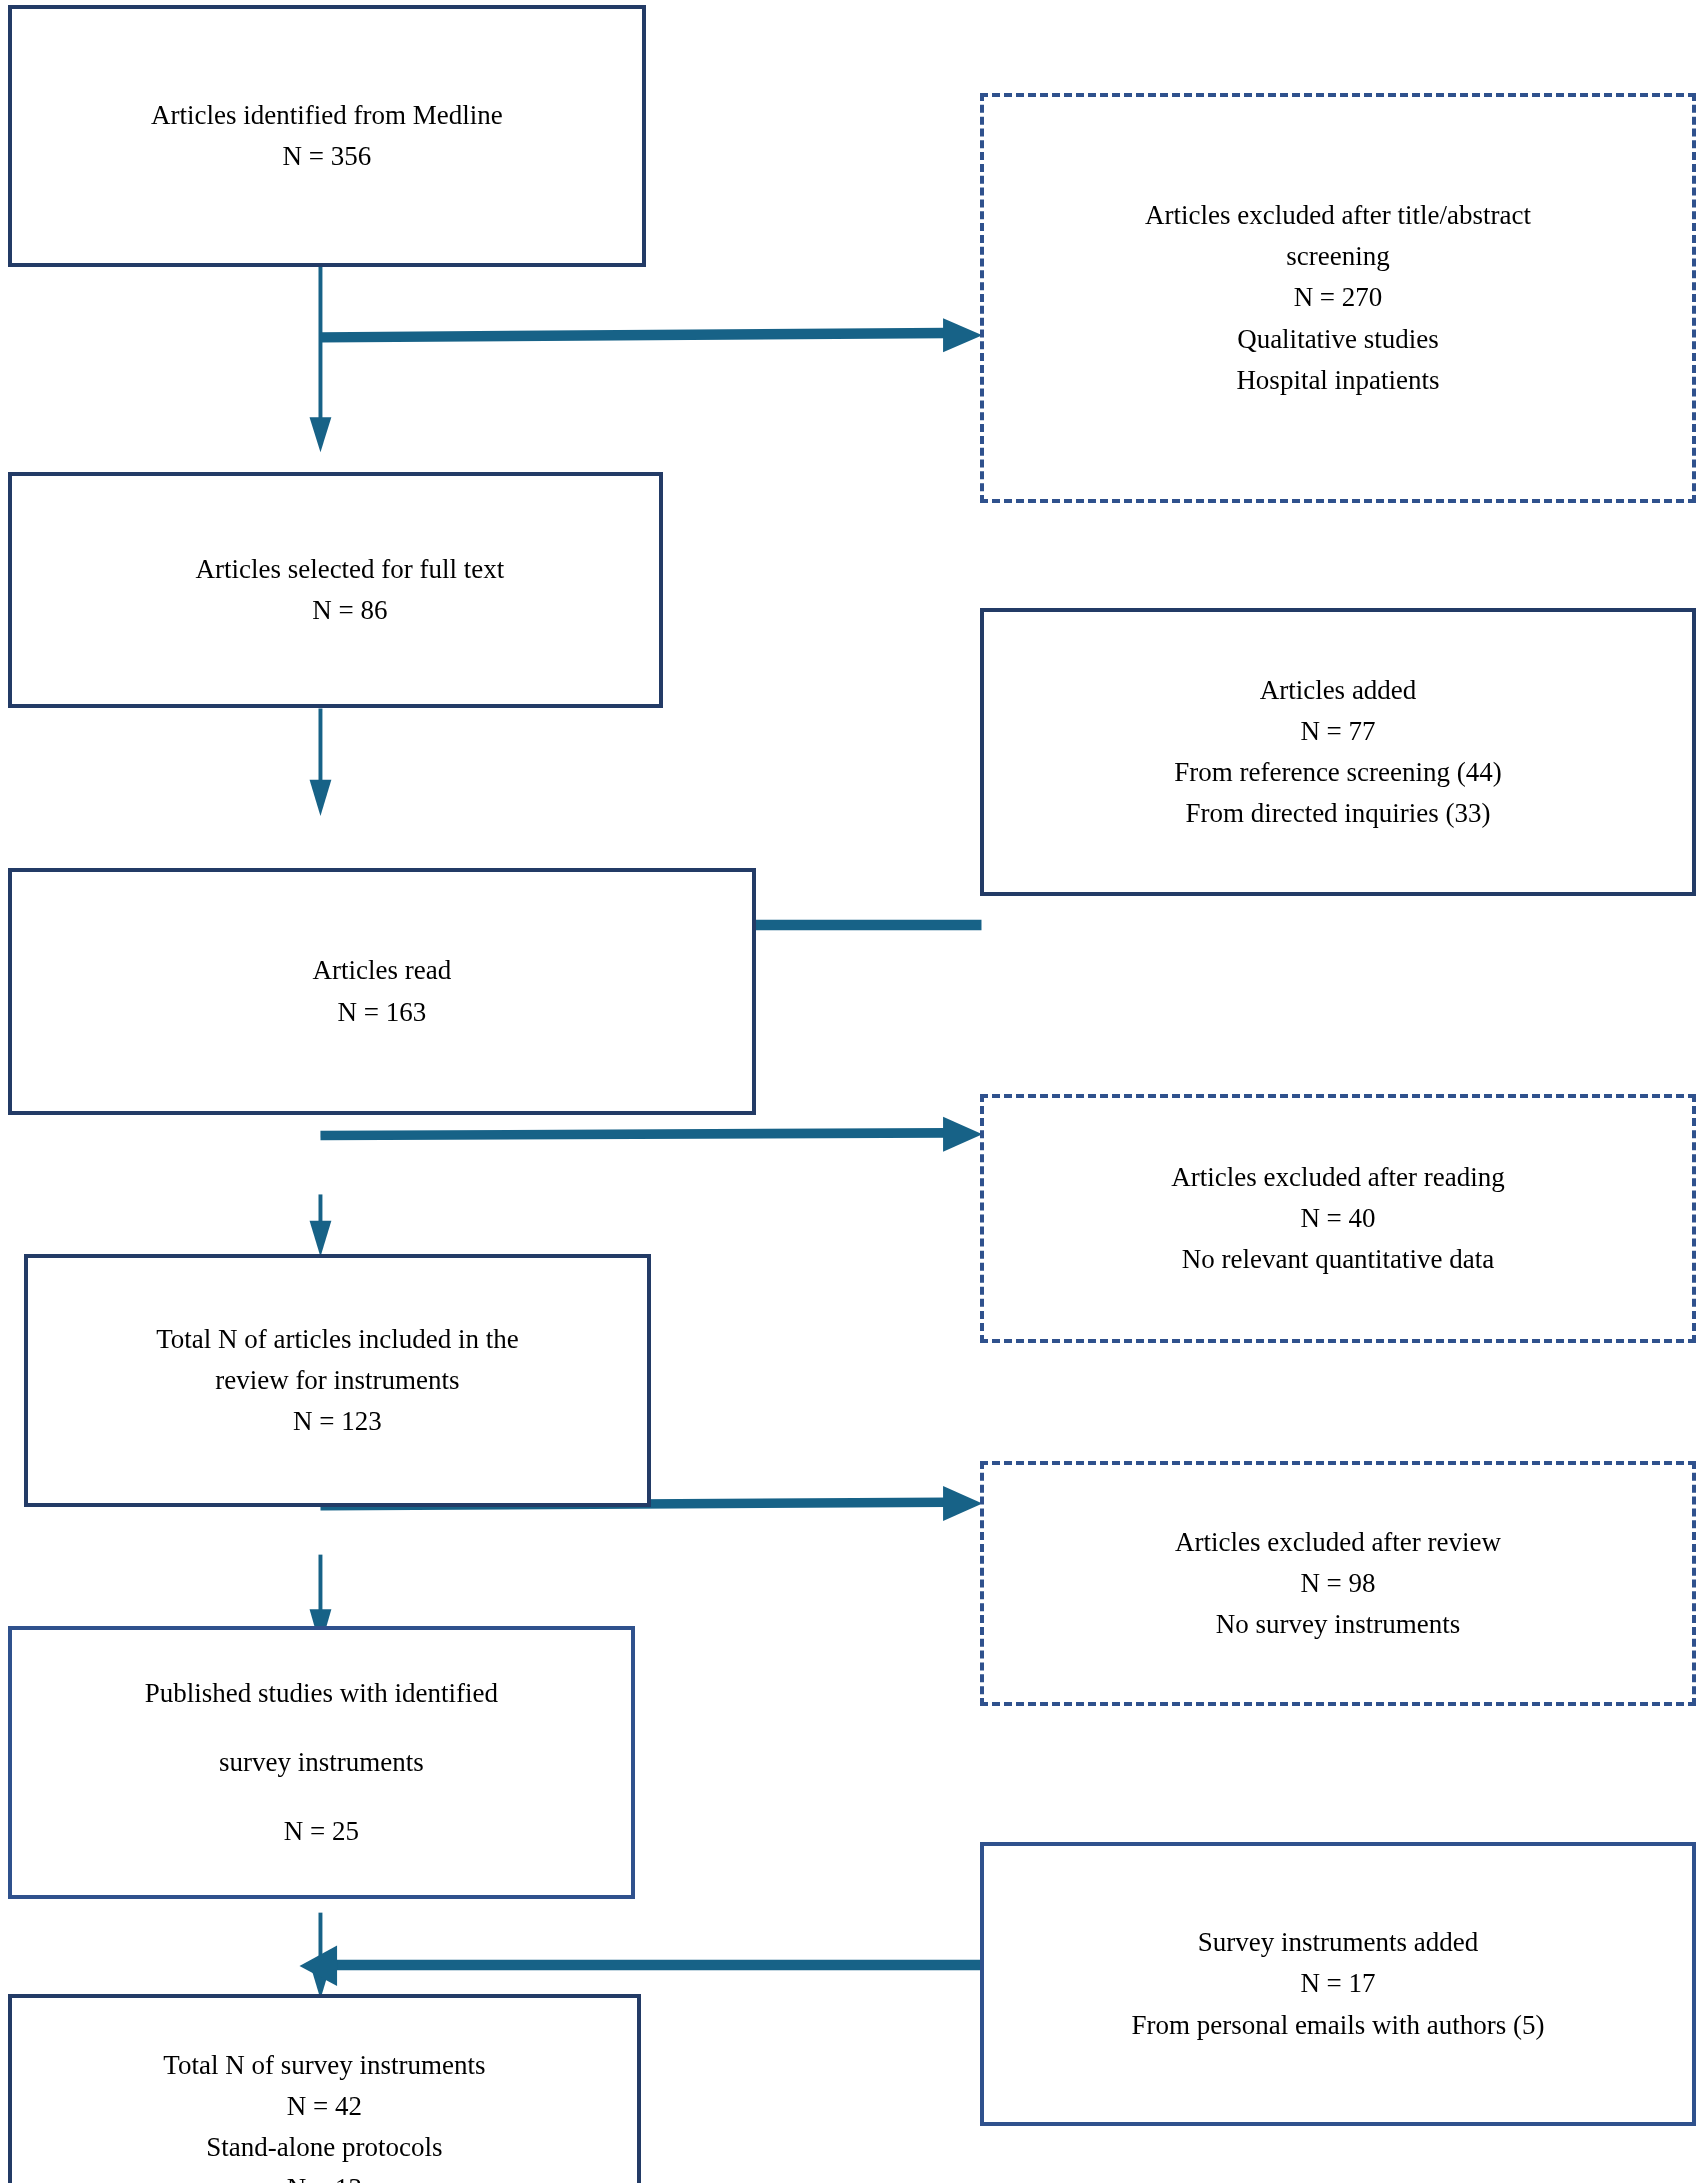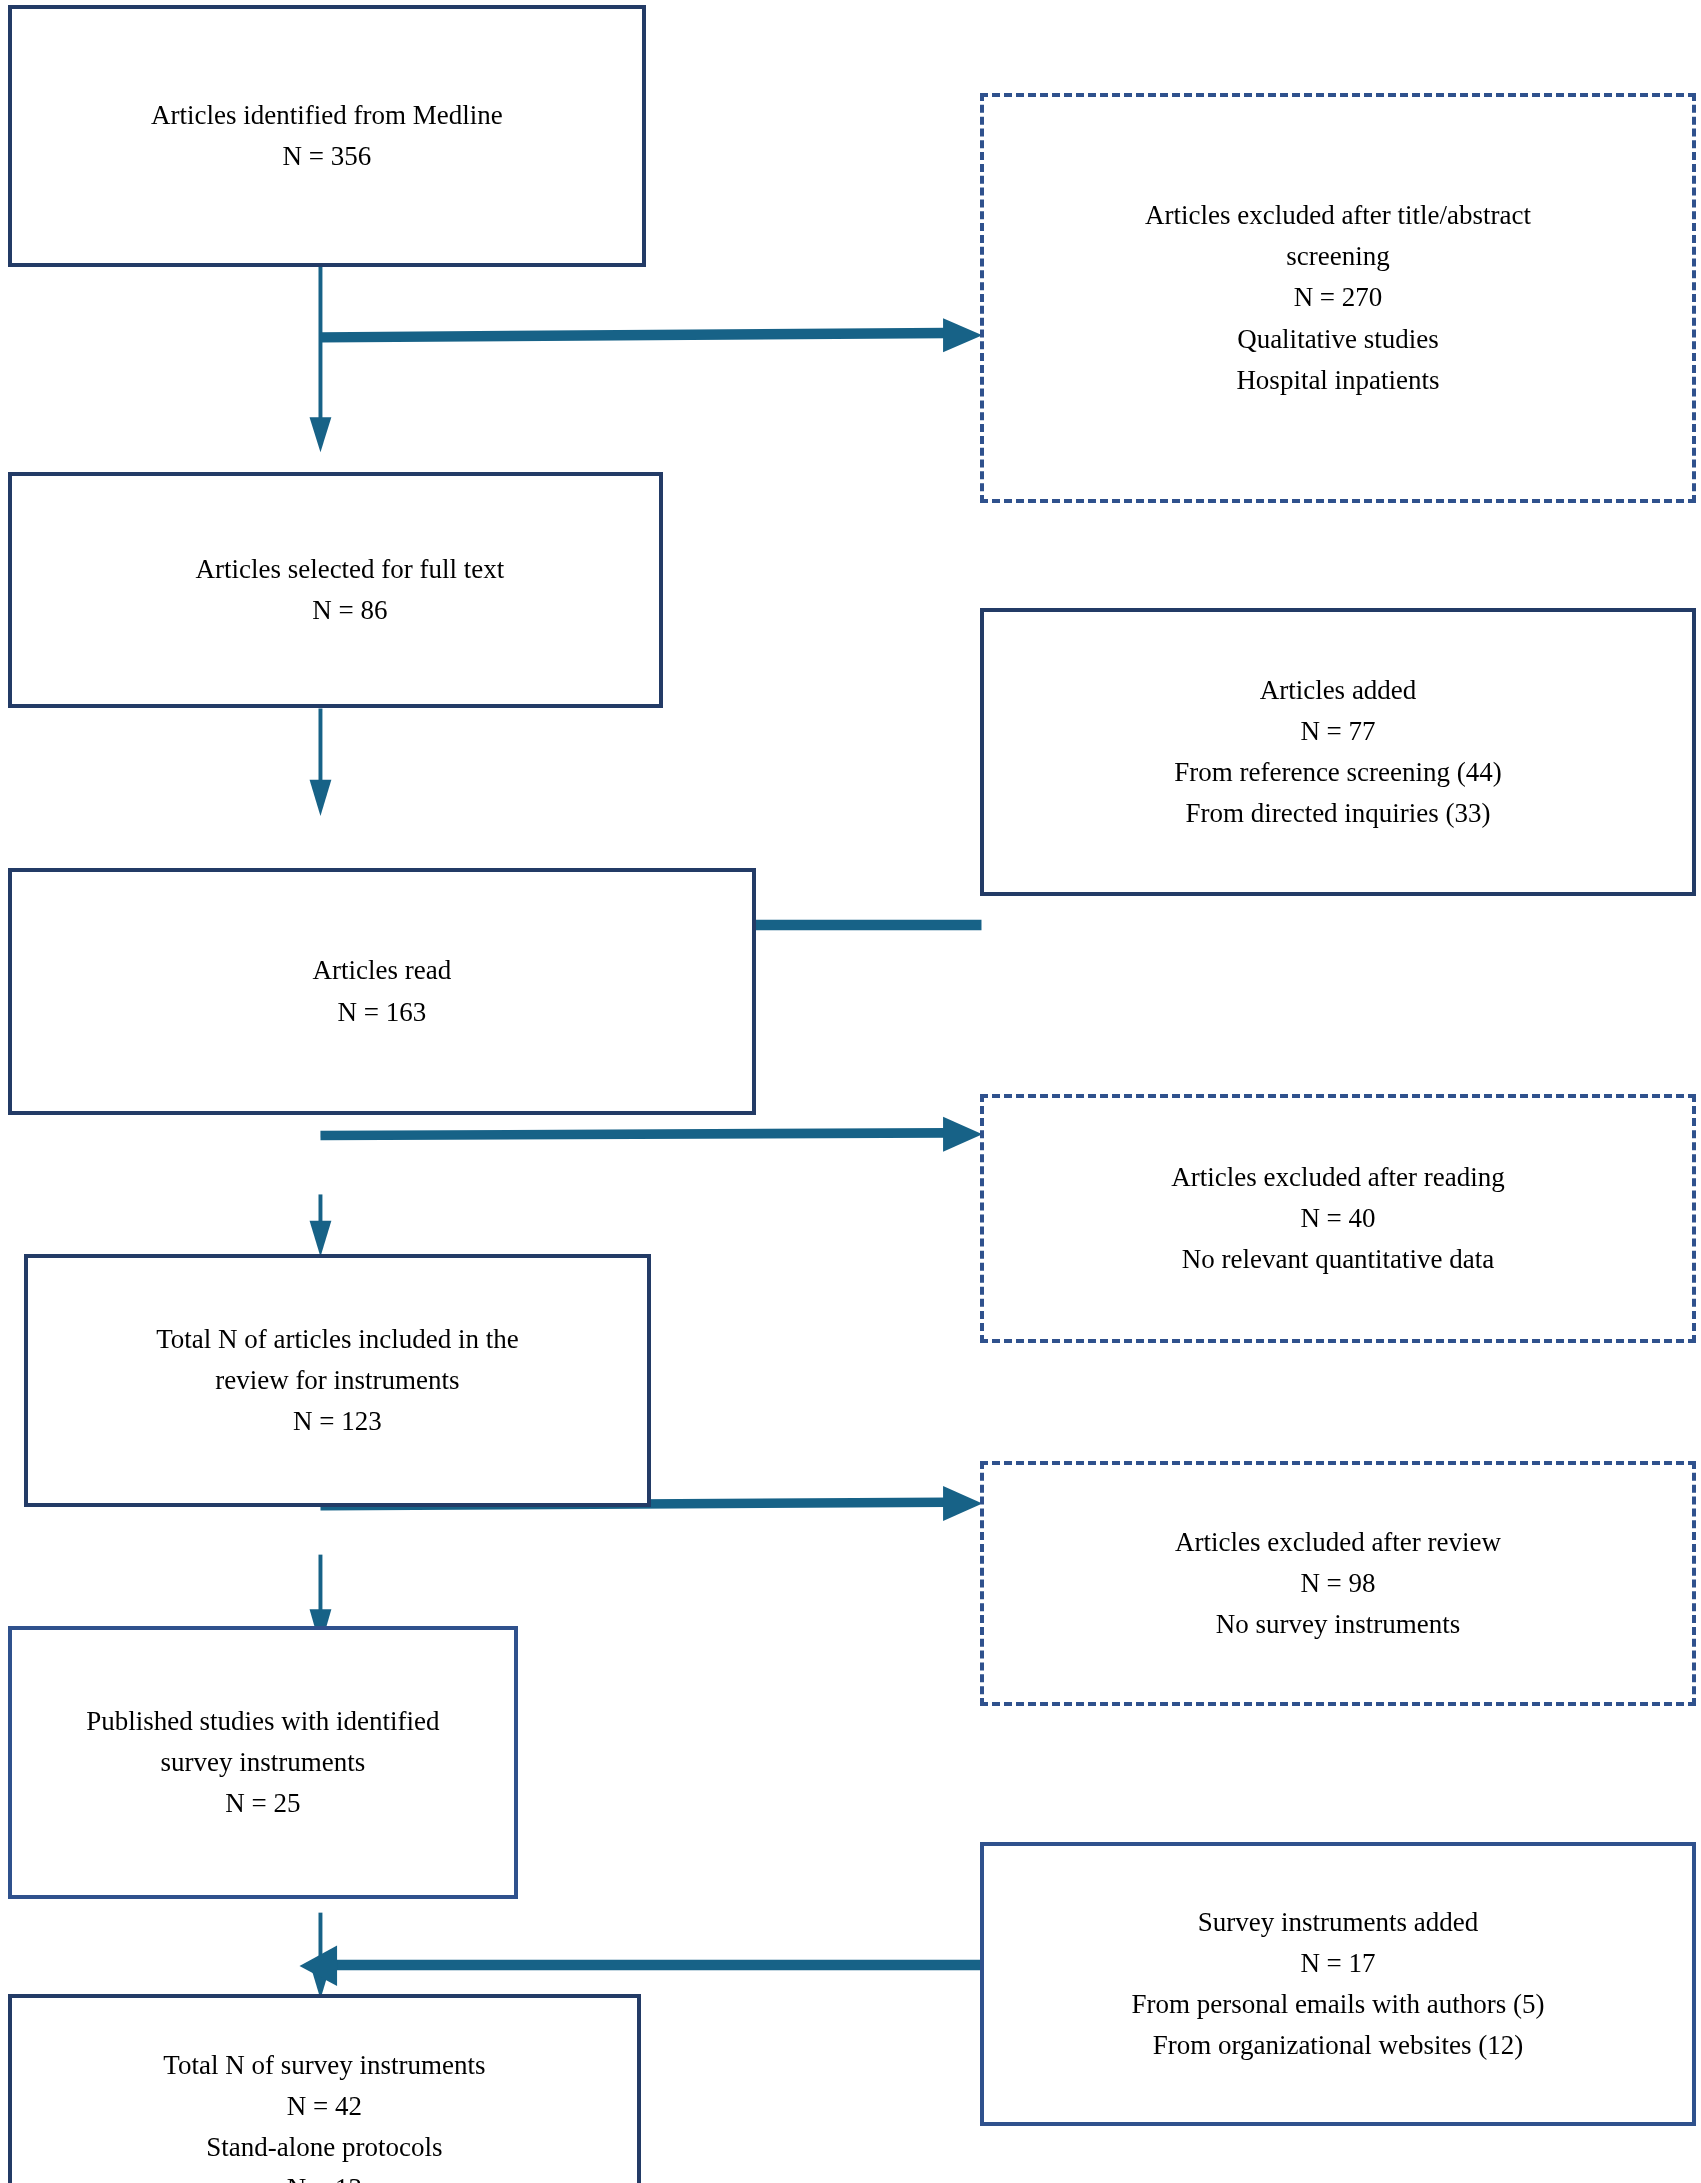--- a/index.html
+++ b/index.html
@@ -152,31 +152,30 @@
     <div class="line">review for instruments</div>
     <div class="line">N = 123</div>
   </div>
 
   <div class="node dashed-blue" style="left:980px; top:1461px; width:716px; height:245px;">
     <div class="line">Articles excluded after review</div>
     <div class="line">N = 98</div>
     <div class="line">No survey instruments</div>
   </div>
 
-  <div class="node solid-mid" style="left:7.9px; top:1626px; width:510px; height:273px;">
+  <div class="node solid-mid" style="left:7.9px; top:1626px; width:627px; height:273px;gap:28px;">
     <div class="line">Published studies with identified</div>
     <div class="line">survey instruments</div>
     <div class="line">N = 25</div>
   </div>
 
   <div class="node solid-mid" style="left:980px; top:1842px; width:716px; height:284px;">
     <div class="line">Survey instruments added</div>
     <div class="line">N = 17</div>
     <div class="line">From personal emails with authors (5)</div>
-    <div class="line">From organizational websites (12)</div>
   </div>
 
   <div class="node solid-dark" style="left:7.9px; top:1994px; width:633px; height:266px;">
     <div class="line">Total N of survey instruments</div>
     <div class="line">N = 42</div>
     <div class="line">Stand-alone protocols</div>
     <div class="line">N = 13</div>
   </div>
 
 </div>

